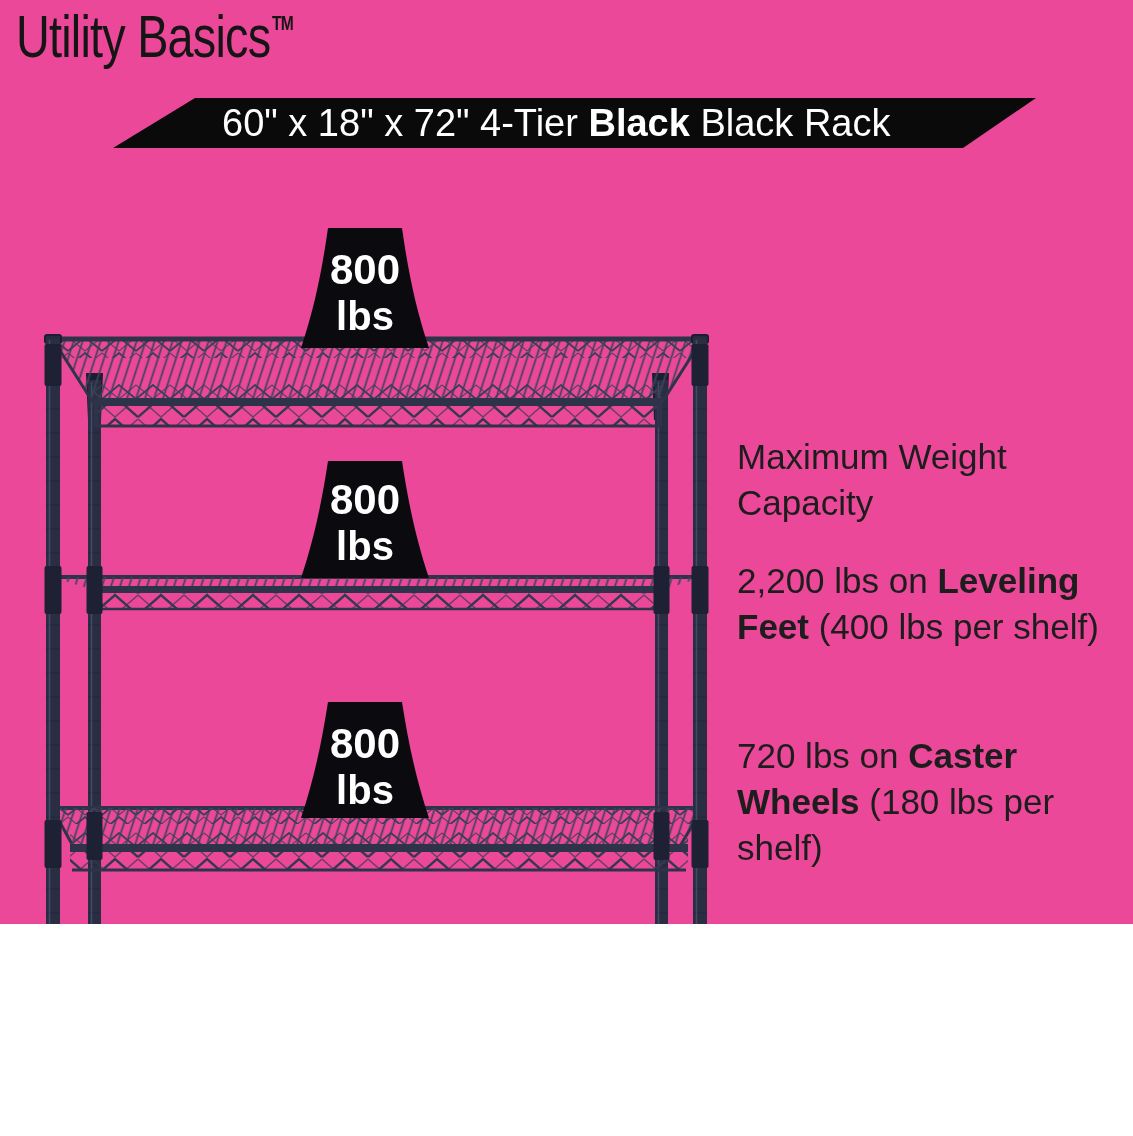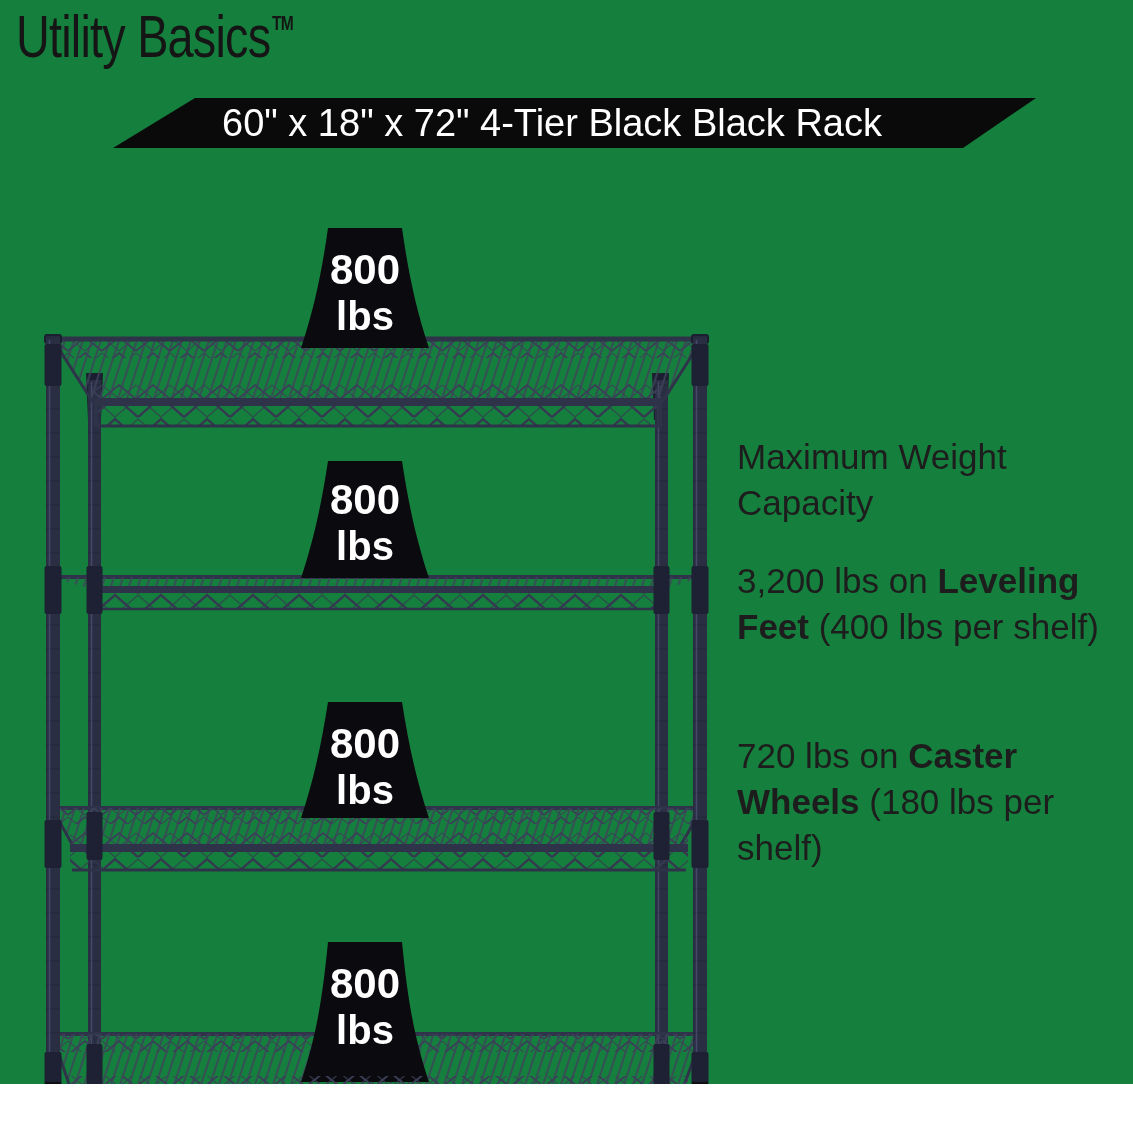--- a/index.html
+++ b/index.html
@@ -1,33 +1,33 @@
 <!DOCTYPE html>
 <html><head>
 <meta charset="utf-8">
 <style>
   html,body{margin:0;padding:0;background:#ffffff;}
   .canvas{
-    position:relative;width:1133px;height:1084px;background:#15803d;overflow:hidden;
+    position:relative;width:1133px;height:924px;background:#ec4899;overflow:hidden;
     font-family:"Liberation Sans",sans-serif;
   }
   
   .brand{
     position:absolute;left:16px;top:2px;color:#151515;font-size:60px;font-weight:500;
     letter-spacing:-1px;transform:scaleX(.78);transform-origin:left top;white-space:nowrap;
   }
   .brand sup{font-size:20px;font-weight:700;position:relative;top:-6px;left:2px;}
   
   .banner{
     position:absolute;left:100px;top:98px;width:936px;height:50px;background:#0a0a0a;
     clip-path:polygon(95px 0,936px 0,863px 50px,13px 50px);
     color:#ffffff;font-size:38px;line-height:50px;white-space:nowrap;padding-left:122px;
     box-sizing:border-box;
   }
-  .banner b{font-weight:400;}
+  .banner b{font-weight:700;}
   
   .info{position:absolute;left:737px;top:0;width:412px;color:#1d1d1d;font-size:35px;line-height:46px;}
   .info p{position:absolute;margin:0;width:412px;left:0;}
   .info p.h1{top:434px;}
   .info p.i1{top:558px;}
   .info p.i2{top:733px;}
   .info b{font-weight:700;}
   
   .rack-svg{position:absolute;left:0;top:0;}
   .rack-svg text{
@@ -194,17 +194,17 @@
     <g fill="#0e0e13">
       <polygon points="45,1082 61,1082 58,1134 48,1134"></polygon>
       <polygon points="87,1086 102,1086 100,1134 89,1134"></polygon>
       <polygon points="654,1086 669,1086 667,1134 656,1134"></polygon>
       <polygon points="692,1082 708,1082 705,1134 695,1134"></polygon>
     </g>
   </svg>
 
   <div class="info">
     <p class="h1">Maximum Weight Capacity</p>
-    <p class="i1"><span>3,200 lbs on </span><b>Leveling Feet</b><span> (400 lbs per shelf)</span></p>
+    <p class="i1"><span>2,200 lbs on </span><b>Leveling Feet</b><span> (400 lbs per shelf)</span></p>
     <p class="i2"><span>720 lbs on </span><b>Caster Wheels</b><span> (180 lbs per shelf)</span></p>
   </div>
 
 </div>
 
 </body></html>

